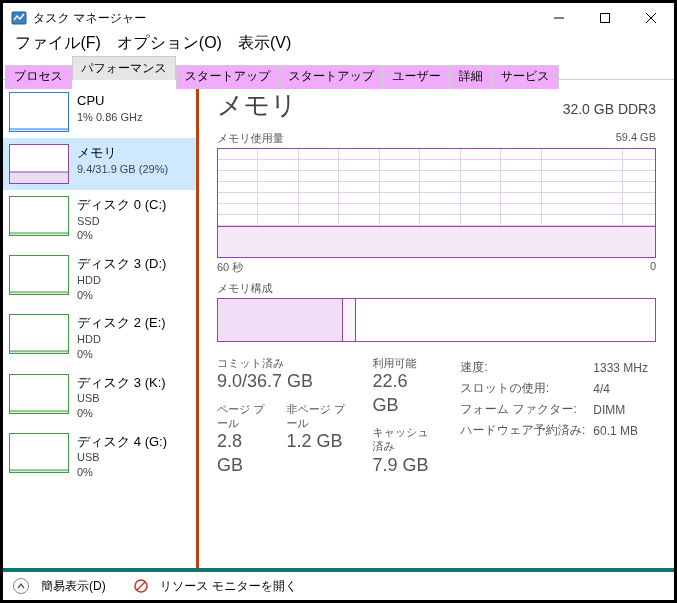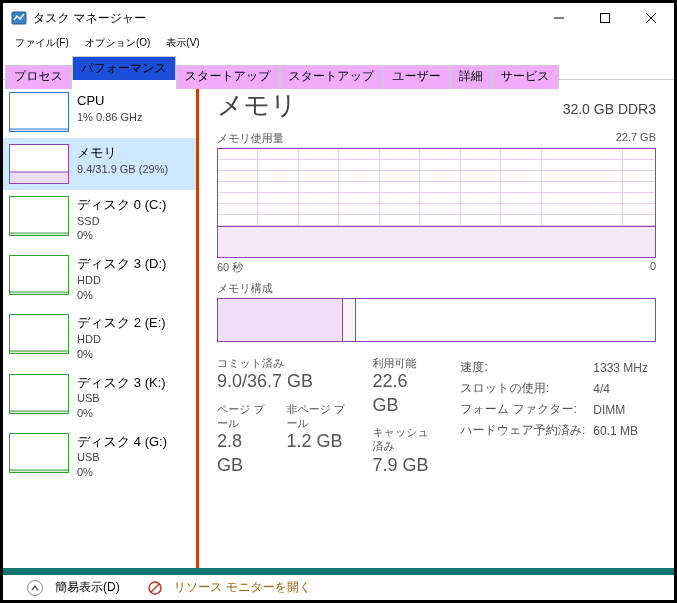--- a/index.html
+++ b/index.html
@@ -34,36 +34,36 @@
     display: flex; align-items: center; justify-content: center;
     font-family: "Segoe UI Symbol", sans-serif;
     font-size: 12px;
   }
   
   .menubar {
     height: 20px;
     display: flex;
     align-items: center;
     padding-left: 4px;
-    font-size: 10px;
+    font-size: 16px;
   }
   .menubar span { padding: 2px 8px; }
   
   .tabs {
     display: flex;
     border-bottom: 1px solid #cccccc;
     padding: 0 2px;
     margin-top: 2px;
   }
   .tab {
     padding: 3px 8px 3px 8px;
     border: 1px solid #cccccc;
     border-bottom: none;
     margin-right: 0px;
-    background: #1d4ed8;
+    background: #e5e5e5;
     font-size: 12px;
     position: relative;
     top: 1px;
   }
   .tab.inactive {
     background: #f0abfc;
     top: 10px;
     padding-top: 2px;
     padding-bottom: 2px;
   }
@@ -156,35 +156,35 @@
   }
   .stats-col { display: flex; flex-direction: column; gap: 8px; }
   .stat { line-height: 1.3; }
   .stat .lbl { font-size: 11px; color: #555; }
   .stat .val { font-size: 18px; color: #555; }
   .stat-pair-row { display: flex; gap: 16px; }
   .kv-table { font-size: 12px; color: #555; }
   .kv-table td { padding: 1px 6px 1px 0; white-space: nowrap; }
   
   .bottombar {
-    border-top: 7px solid #0f766e;
+    border-top: 4px solid #0f766e;
     height: 32px;
     display: flex;
     align-items: center;
-    padding: 0 24px;
+    padding: 0 10px;
     gap: 12px;
     font-size: 12px;
   }
   .circ {
     width: 16px; height: 16px;
     border: 1px solid #888; border-radius: 50%;
     display: inline-flex; align-items: center; justify-content: center;
     font-size: 10px; color: #555;
   }
-  .link { color: #a16207; }
+  .link { color: #000000; }
   .rm-icon {
     width: 14px; height: 14px; display: inline-flex;
     align-items: center; justify-content: center;
   }
 </style>
 </head>
 <body>
 
 <div class="titlebar">
   <span class="icon">
@@ -316,21 +316,21 @@
     </div>
 
   <div class="main">
     <div class="main-header">
       <div class="h1">メモリ</div>
       <div class="right">32.0 GB DDR3</div>
     </div>
 
     <div class="sec-label">
       <span>メモリ使用量</span>
-      <span>22.7 GB</span>
+      <span>59.4 GB</span>
     </div>
     <div class="graph-box">
       <div class="graph-fill"></div>
     </div>
     <div class="axis-row">
       <span>60 秒</span>
       <span>0</span>
     </div>
 
     <div class="sec-label" style="margin-top:6px;">

